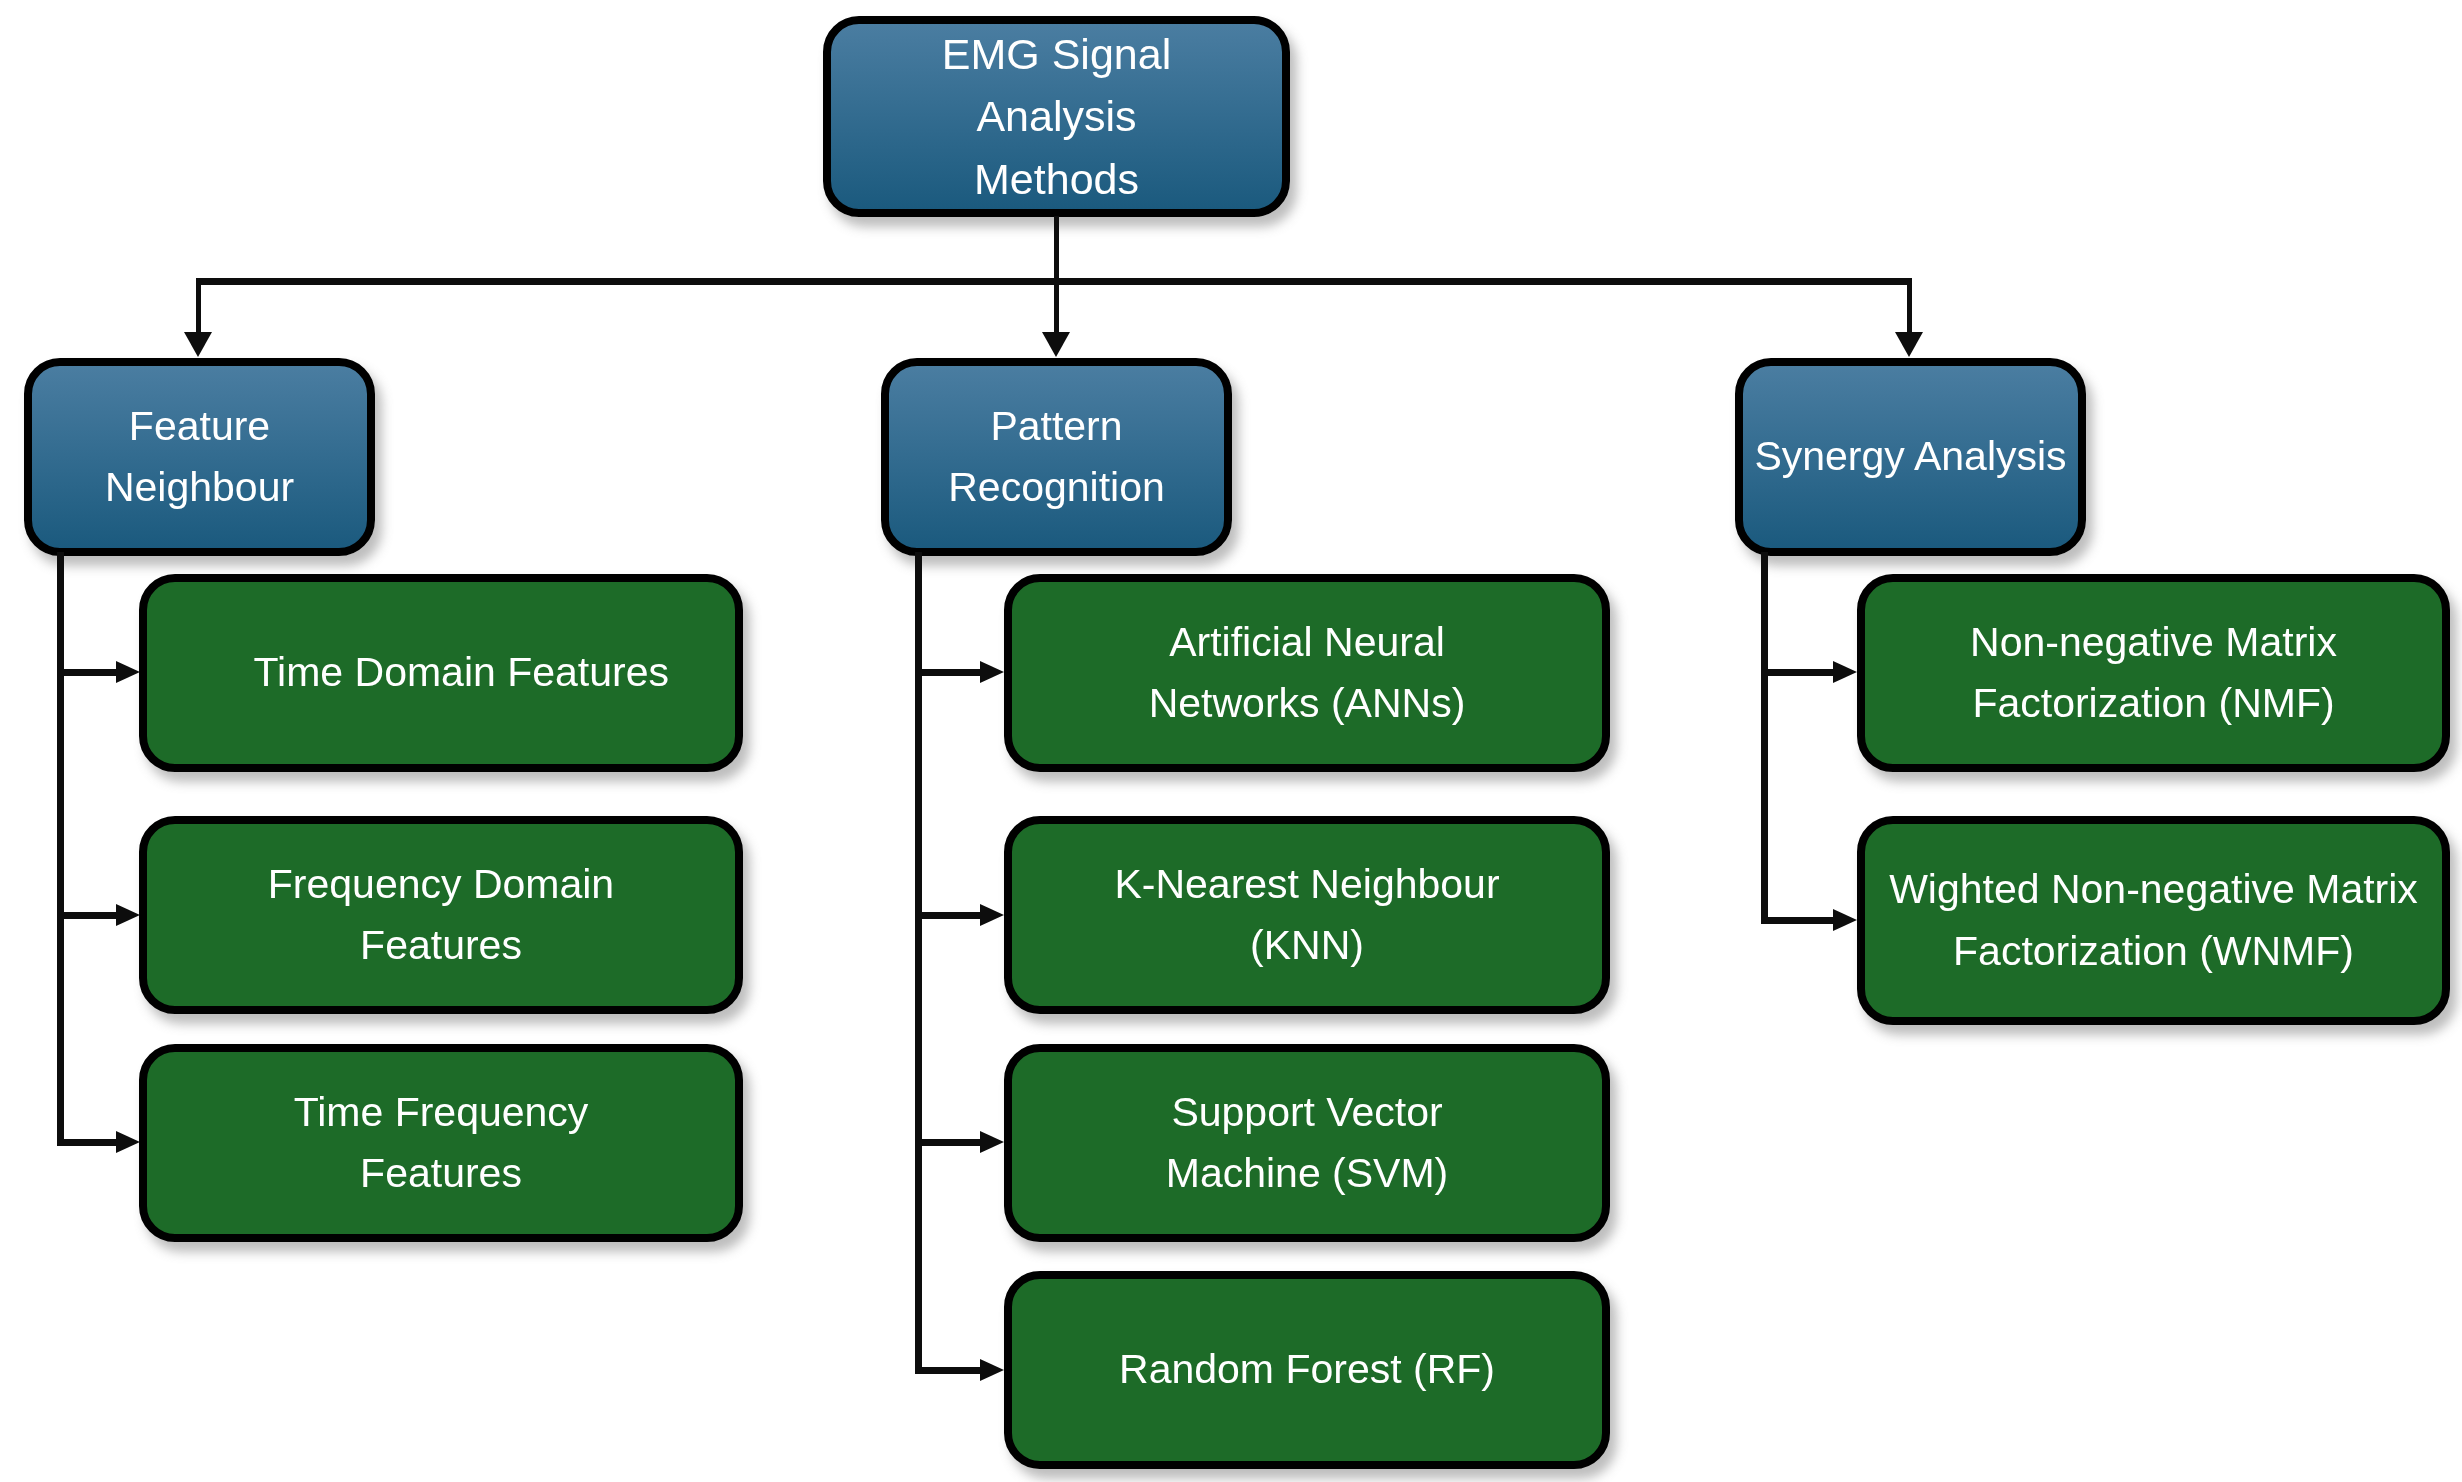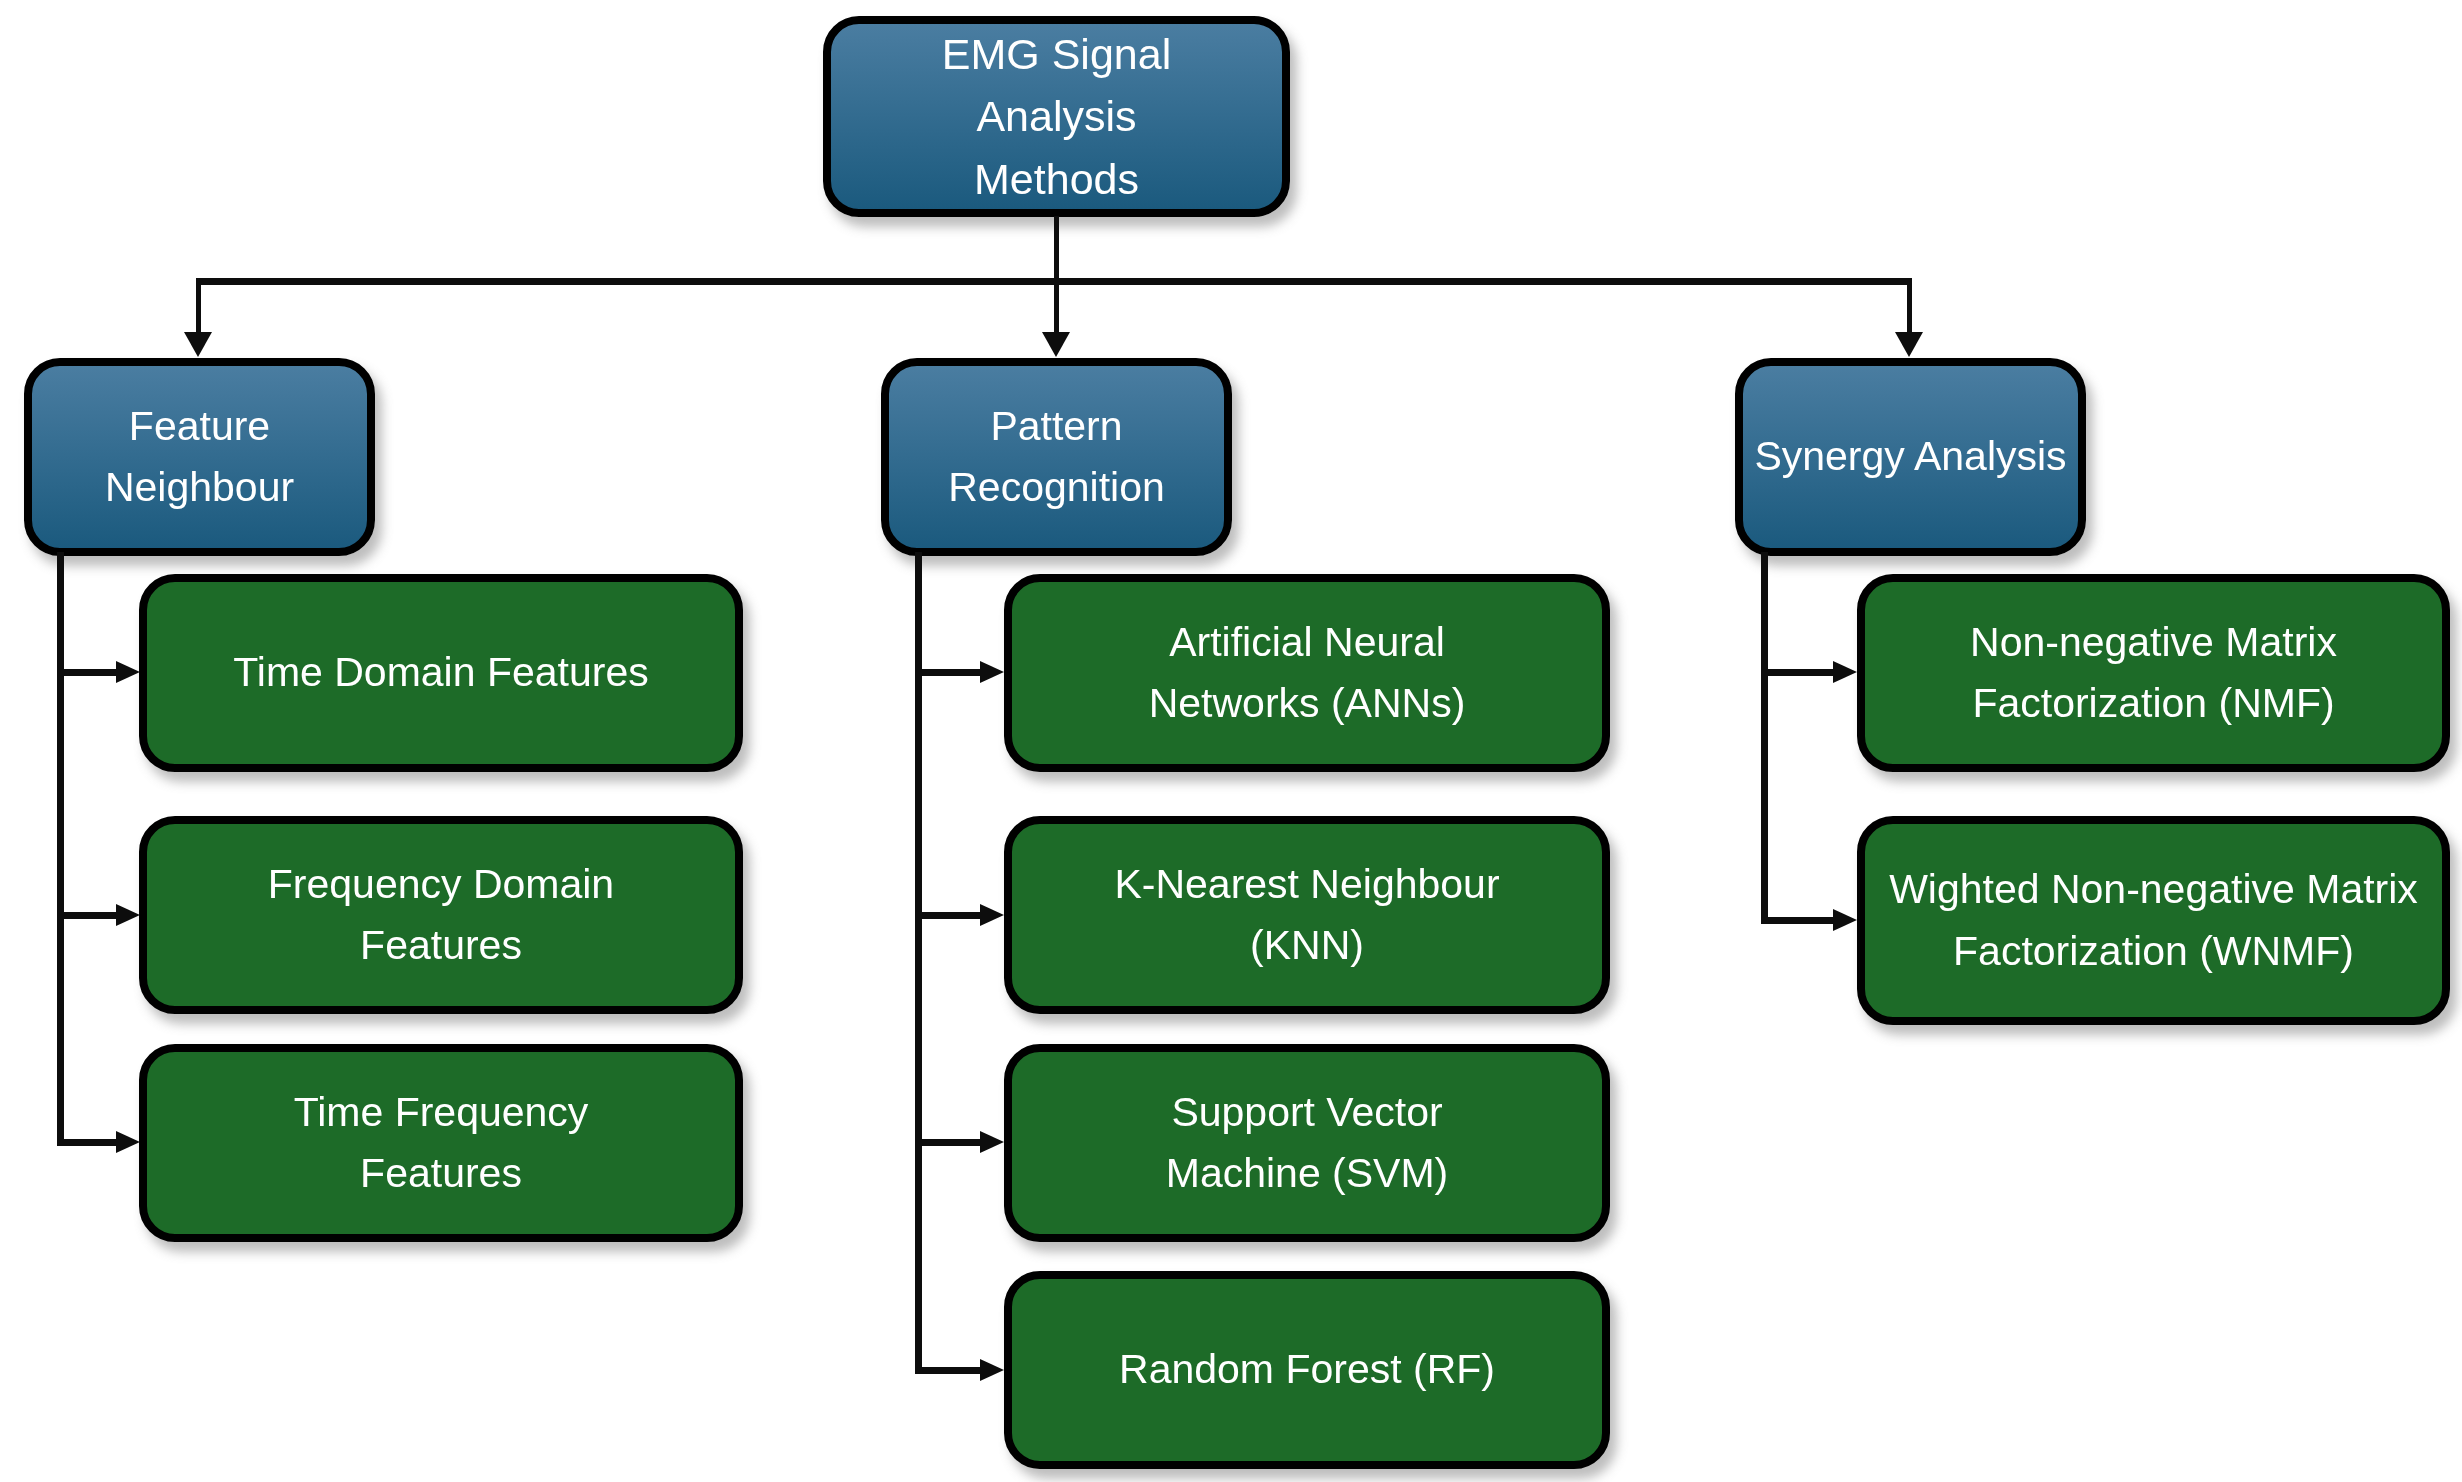--- a/index.html
+++ b/index.html
@@ -83,21 +83,21 @@
   </div>
 
   <div class="line" style="left:57px;top:552px;width:6.6px;height:594px;"></div>
   <div class="line" style="left:57px;top:669px;width:61px;height:6.6px;"></div>
   <div class="arrow-right" style="left:116px;top:661px;"></div>
   <div class="line" style="left:57px;top:912px;width:61px;height:6.6px;"></div>
   <div class="arrow-right" style="left:116px;top:904px;"></div>
   <div class="line" style="left:57px;top:1139px;width:61px;height:6.6px;"></div>
   <div class="arrow-right" style="left:116px;top:1131px;"></div>
 
-  <div class="node child" style="left:139px;top:574px;width:604px;height:198px;padding:0 66px;">
+  <div class="node child" style="left:139px;top:574px;width:604px;height:198px;padding:0 66px;justify-content:flex-end;">
     <span>Time Domain Features</span>
   </div>
   <div class="node child" style="left:139px;top:1044px;width:604px;height:198px;padding:0 66px;">
     <span>Time Frequency Features</span>
   </div>
   <div class="node child" style="left:139px;top:816px;width:604px;height:198px;padding:0 66px;">
     <span>Frequency Domain Features</span>
   </div>
 
   <div class="line" style="left:915px;top:552px;width:6.6px;height:822px;"></div>

